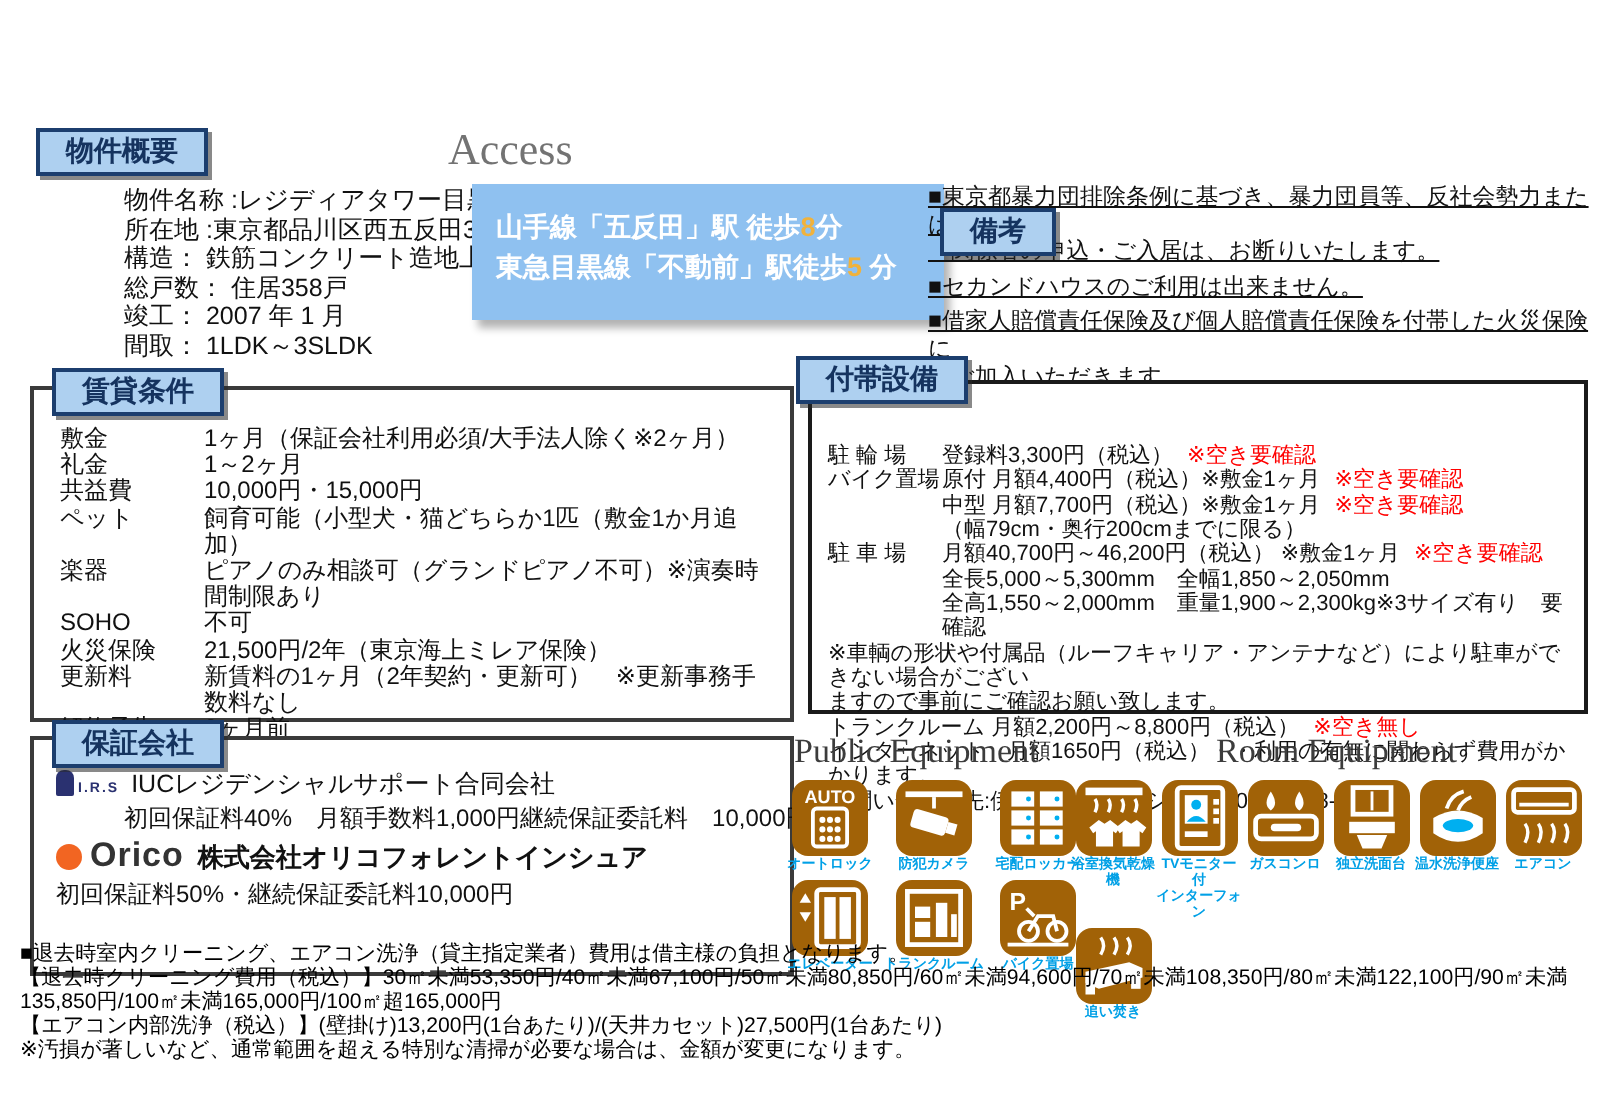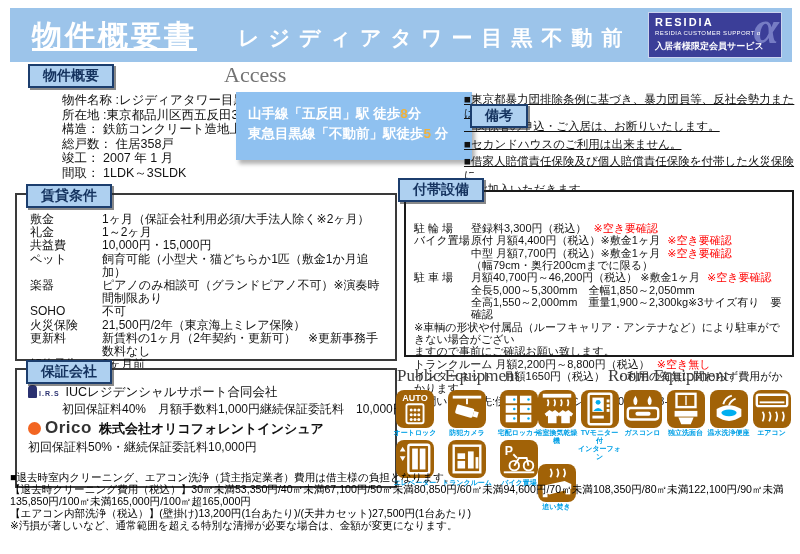--- a/index.html
+++ b/index.html
@@ -77,32 +77,22 @@
   .elabel{font-size:7px;color:#00a0e6;line-height:8px;margin-top:1px;font-weight:bold;}
 
   
   .foot{left:10px;top:471px;width:786px;font-size:10.6px;line-height:12px;color:#000;}
 </style>
 </head>
 <body>
 
 <div id="page">
 
-  <div class="abs band">
-    <div class="abs doc-title">物件概要書</div>
-    <div class="abs prop-title">レジディアタワー目黒不動前</div>
-    <div class="abs logo">
-      <span class="alpha">α</span>
-      <span class="l1">RESIDIA</span>
-      <span class="l2">RESIDIA CUSTOMER SUPPORT α</span>
-      <span class="l3">入居者様限定会員サービス</span>
-    </div>
-  </div>
-
-  <div class="badge" style="left:28px;top:64px;">物件概要</div>
+
+  <div class="badge" style="left:18px;top:64px;">物件概要</div>
   <div class="abs overview">
     <div>物件名称 :レジディアタワー目黒不動前</div>
     <div>所在地 :東京都品川区西五反田3-7-6</div>
     <div>構造： 鉄筋コンクリート造地上30階建地下3階</div>
     <div>総戸数： 住居358戸</div>
     <div>竣工： 2007 年 1 月</div>
     <div>間取： 1LDK～3SLDK</div>
   </div>
 
   <div class="abs access-h">Access</div>

